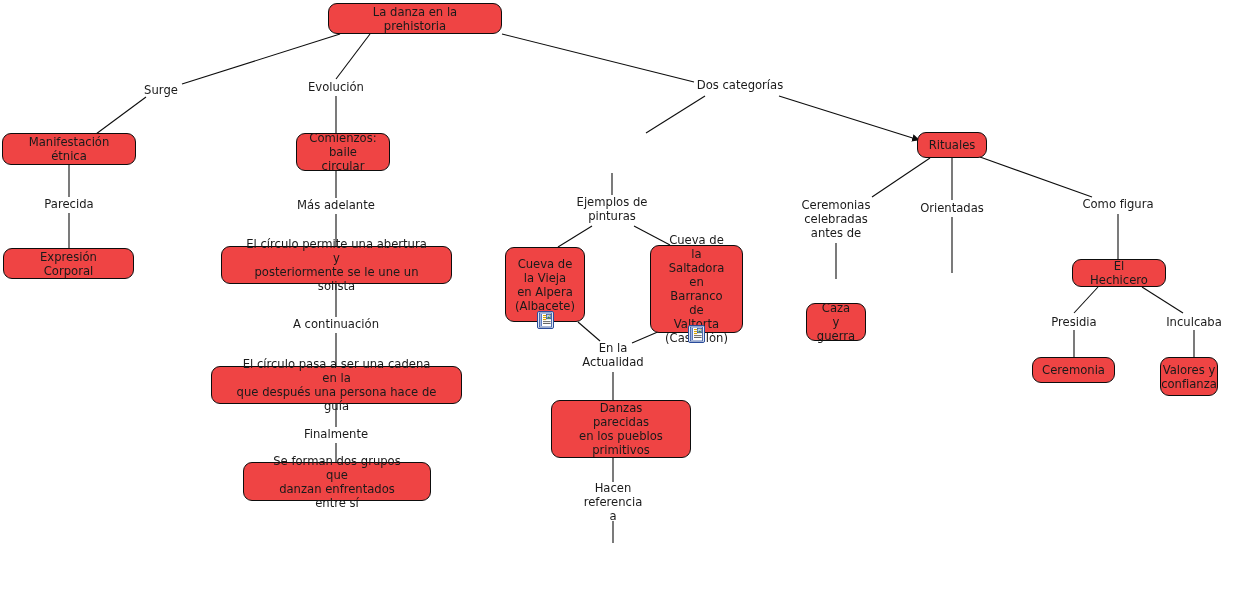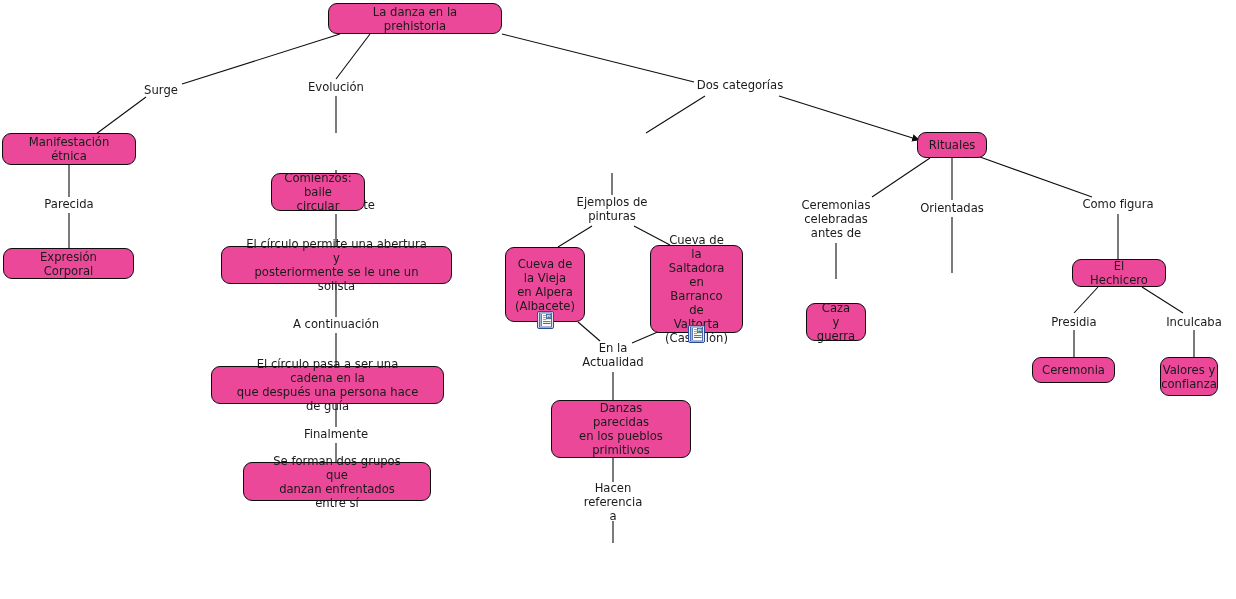--- a/index.html
+++ b/index.html
@@ -23,21 +23,21 @@
     position: absolute;
     left: 0;
     top: 0;
     width: 1236px;
     height: 599px;
     pointer-events: none;
   }
   .node {
     position: absolute;
     box-sizing: border-box;
-    background: #ec4899;
+    background: #ef4444;
     border: 1.2px solid #0d0d0d;
     border-radius: 9px;
     display: flex;
     align-items: center;
     justify-content: center;
     text-align: center;
     font-size: 11.6px;
     line-height: 14px;
     color: #1a1a1a;
     padding: 3px 22px;
@@ -129,27 +129,27 @@
       <path d="M 1194 330 L 1194 357"></path>
     </g>
   </svg>
 
   <div class="node" style="left:328px; top:3px; width:174px; height:31px;">La danza en la prehistoria</div>
 
   <div class="node" style="left:2px; top:133px; width:134px; height:32px;">Manifestación étnica</div>
 
   <div class="node" style="left:3px; top:248px; width:131px; height:31px;">Expresión Corporal</div>
 
-  <div class="node" style="left:271px; top:133px; width:94px; height:38px;margin-top:40px;">Comienzos:
+  <div class="node" style="left:296px; top:133px; width:94px; height:38px;">Comienzos:
 baile circular</div>
 
   <div class="node" style="left:221px; top:246px; width:231px; height:38px;">El círculo permite una abertura y
 posteriormente se le une un solista</div>
 
-  <div class="node" style="left:211px; top:366px; width:233px; height:38px;">El círculo pasa a ser una cadena en la
+  <div class="node" style="left:211px; top:366px; width:251px; height:38px;">El círculo pasa a ser una cadena en la
 que después una persona hace de guía</div>
 
   <div class="node" style="left:243px; top:462px; width:188px; height:39px;">Se forman dos grupos que
 danzan enfrentados entre sí</div>
 
 
   <div class="node" style="left:505px; top:247px; width:80px; height:75px;">Cueva de
 la Vieja
 en Alpera
 (Albacete)</div>

